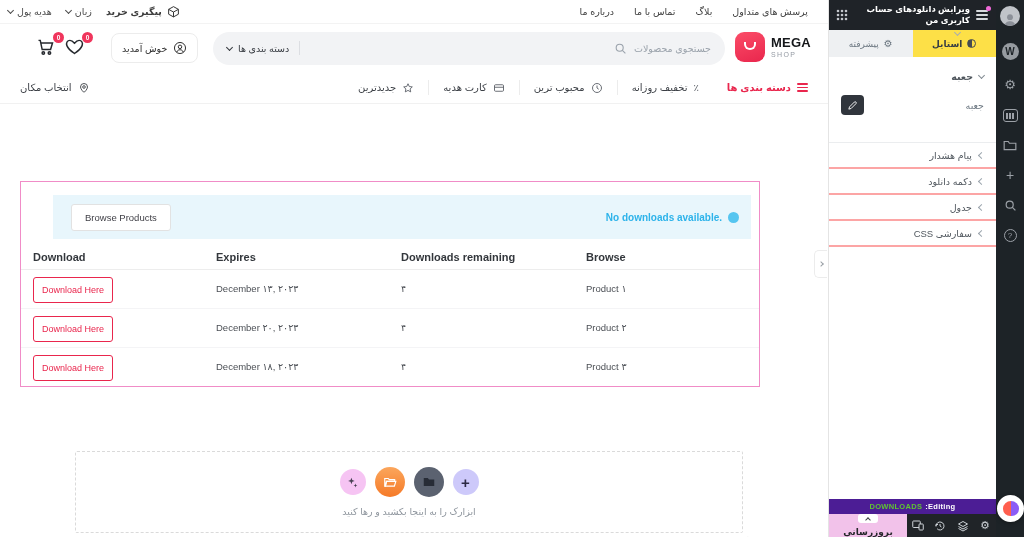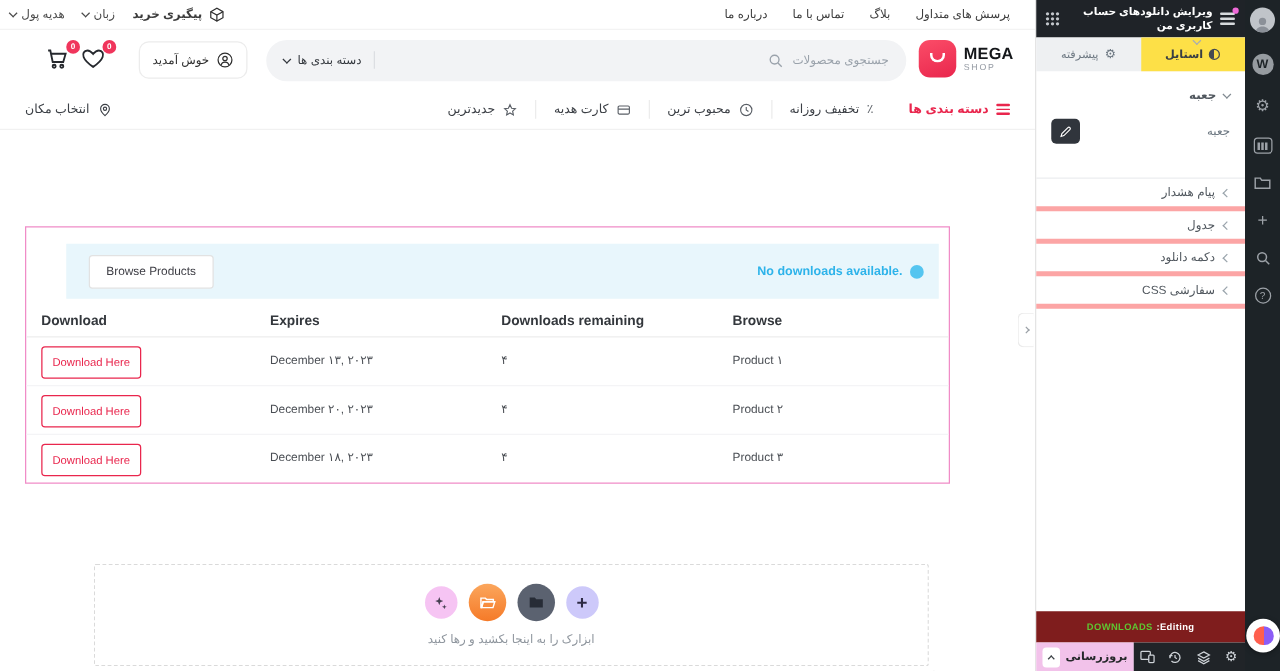--- a/index.html
+++ b/index.html
@@ -119,28 +119,28 @@
                background:linear-gradient(90deg,#454b52 50%,transparent 50%); }
   .tab-notch { position:absolute; left:126px; top:32px; color:#a7adb3; }
   .p-sec-head { height:27px; display:flex; align-items:center; justify-content:flex-end; gap:6px;
                 padding:0 12px; font-size:9.5px; font-weight:bold; color:#50575e; margin-top:6px; }
   .p-control { height:30px; display:flex; align-items:center; justify-content:space-between;
                padding:0 12px; font-size:9.5px; color:#6d7882; }
   .p-chip { width:23px; height:20px; border-radius:4px; background:#30353c; display:flex;
             align-items:center; justify-content:center; }
   .p-items { margin-top:22px; border-top:1px solid #ebedef; }
   .p-item { height:26px; display:flex; align-items:center; justify-content:flex-end; gap:7px;
-            padding:0 12px; font-size:9.5px; color:#50575e; border-bottom:4px solid #fca5a5; cursor:pointer; }
+            padding:0 12px; font-size:9.5px; color:#50575e; border-bottom:2px solid #fca5a5; cursor:pointer; }
   .p-item .cv { color:#9aa4ac; }
-  .p-status { position:absolute; left:0; right:0; bottom:23px; height:25px; background:#7f1d1d;
+  .p-status { position:absolute; left:0; right:0; bottom:23px; height:15px; background:#4c1d95;
               display:flex; align-items:center; justify-content:center; gap:3px; font-size:7.5px;
               font-weight:bold; color:#fff; letter-spacing:.3px; }
   .p-status .doc { color:#5fc431; }
   .p-footer { position:absolute; left:0; right:0; bottom:0; height:23px; display:flex; }
-  .p-update { width:78px; background:#f2c2ea; display:flex; align-items:center; gap:4px; padding:0 5px; }
+  .p-update { width:78px; background:#f2c2ea; display:flex; align-items:center; gap:4px; padding:0 5px;flex-direction:column; }
   .p-collapse { width:20px; height:16px; background:#fff; border-radius:3px; display:flex;
                 align-items:center; justify-content:center; color:#3c4146; cursor:pointer; }
   .p-update-label { flex:1; text-align:center; font-size:9px; font-weight:bold; color:#26282b; cursor:pointer; }
   .p-tools { flex:1; background:#202428; display:flex; align-items:center; justify-content:space-around;
              color:#ced3d8; }
   .p-tools .t { display:flex; align-items:center; justify-content:center; width:14px; cursor:pointer; }
 
   
   .adminbar { position:absolute; left:996px; top:0; width:28px; height:537px; background:#1d2327;
               display:flex; flex-direction:column; align-items:center; color:#9ca1a7; }
@@ -406,25 +406,25 @@
       </div>
       <span>جعبه</span>
     </div>
 
     <div class="p-items">
       <div class="p-item">
         <span>پیام هشدار</span>
         <i class="cv cv-left"></i>
       </div>
       <div class="p-item">
+        <span>دکمه دانلود</span>
+        <i class="cv cv-left"></i>
+      </div>
+      <div class="p-item">
         <span>جدول</span>
-        <i class="cv cv-left"></i>
-      </div>
-      <div class="p-item">
-        <span>دکمه دانلود</span>
         <i class="cv cv-left"></i>
       </div>
       <div class="p-item">
         <span>CSS سفارشی</span>
         <i class="cv cv-left"></i>
       </div>
     </div>
 
     <div class="p-status">
       <span class="doc">DOWNLOADS</span>

